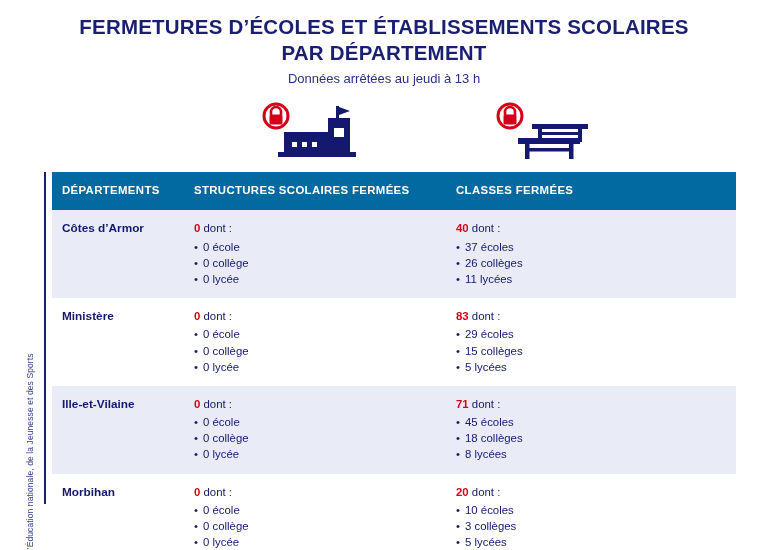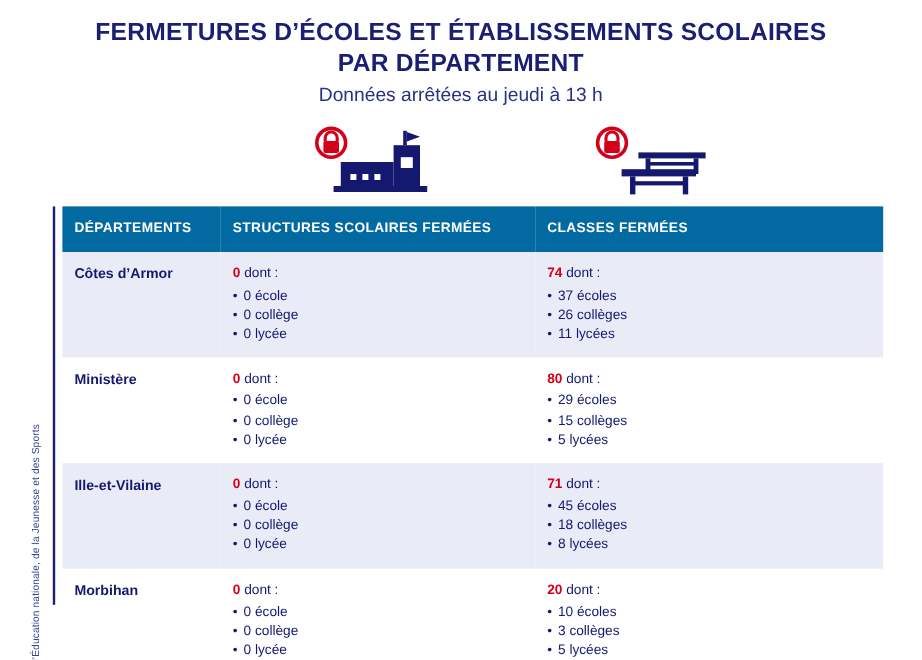--- a/index.html
+++ b/index.html
@@ -25,21 +25,21 @@
     font-size: 20.5px;
     font-weight: bold;
     color: #1b1f71;
     letter-spacing: 0.2px;
     line-height: 1.25;
     margin: 0 auto;
     max-width: 620px;
   }
   .subtitle {
     margin-top: 6px;
-    font-size: 16px;
+    font-size: 13px;
     color: #2b2f86;
     font-weight: normal;
   }
 
   
   .icon-strip {
     position: relative;
     height: 62px;
     margin-top: 16px;
   }
@@ -234,21 +234,21 @@
             <span>dont :</span>
           </p>
           <ul class="bullets">
             <li>0 école</li>
             <li>0 collège</li>
             <li>0 lycée</li>
           </ul>
         </td>
         <td>
           <p class="lead">
-            <span class="count">74</span>
+            <span class="count">40</span>
             <span>dont :</span>
           </p>
           <ul class="bullets">
             <li>37 écoles</li>
             <li>26 collèges</li>
             <li>11 lycées</li>
           </ul>
         </td>
       </tr>
 
@@ -262,21 +262,21 @@
             <span>dont :</span>
           </p>
           <ul class="bullets">
             <li>0 école</li>
             <li>0 collège</li>
             <li>0 lycée</li>
           </ul>
         </td>
         <td>
           <p class="lead">
-            <span class="count">80</span>
+            <span class="count">83</span>
             <span>dont :</span>
           </p>
           <ul class="bullets">
             <li>29 écoles</li>
             <li>15 collèges</li>
             <li>5 lycées</li>
           </ul>
         </td>
       </tr>
 

